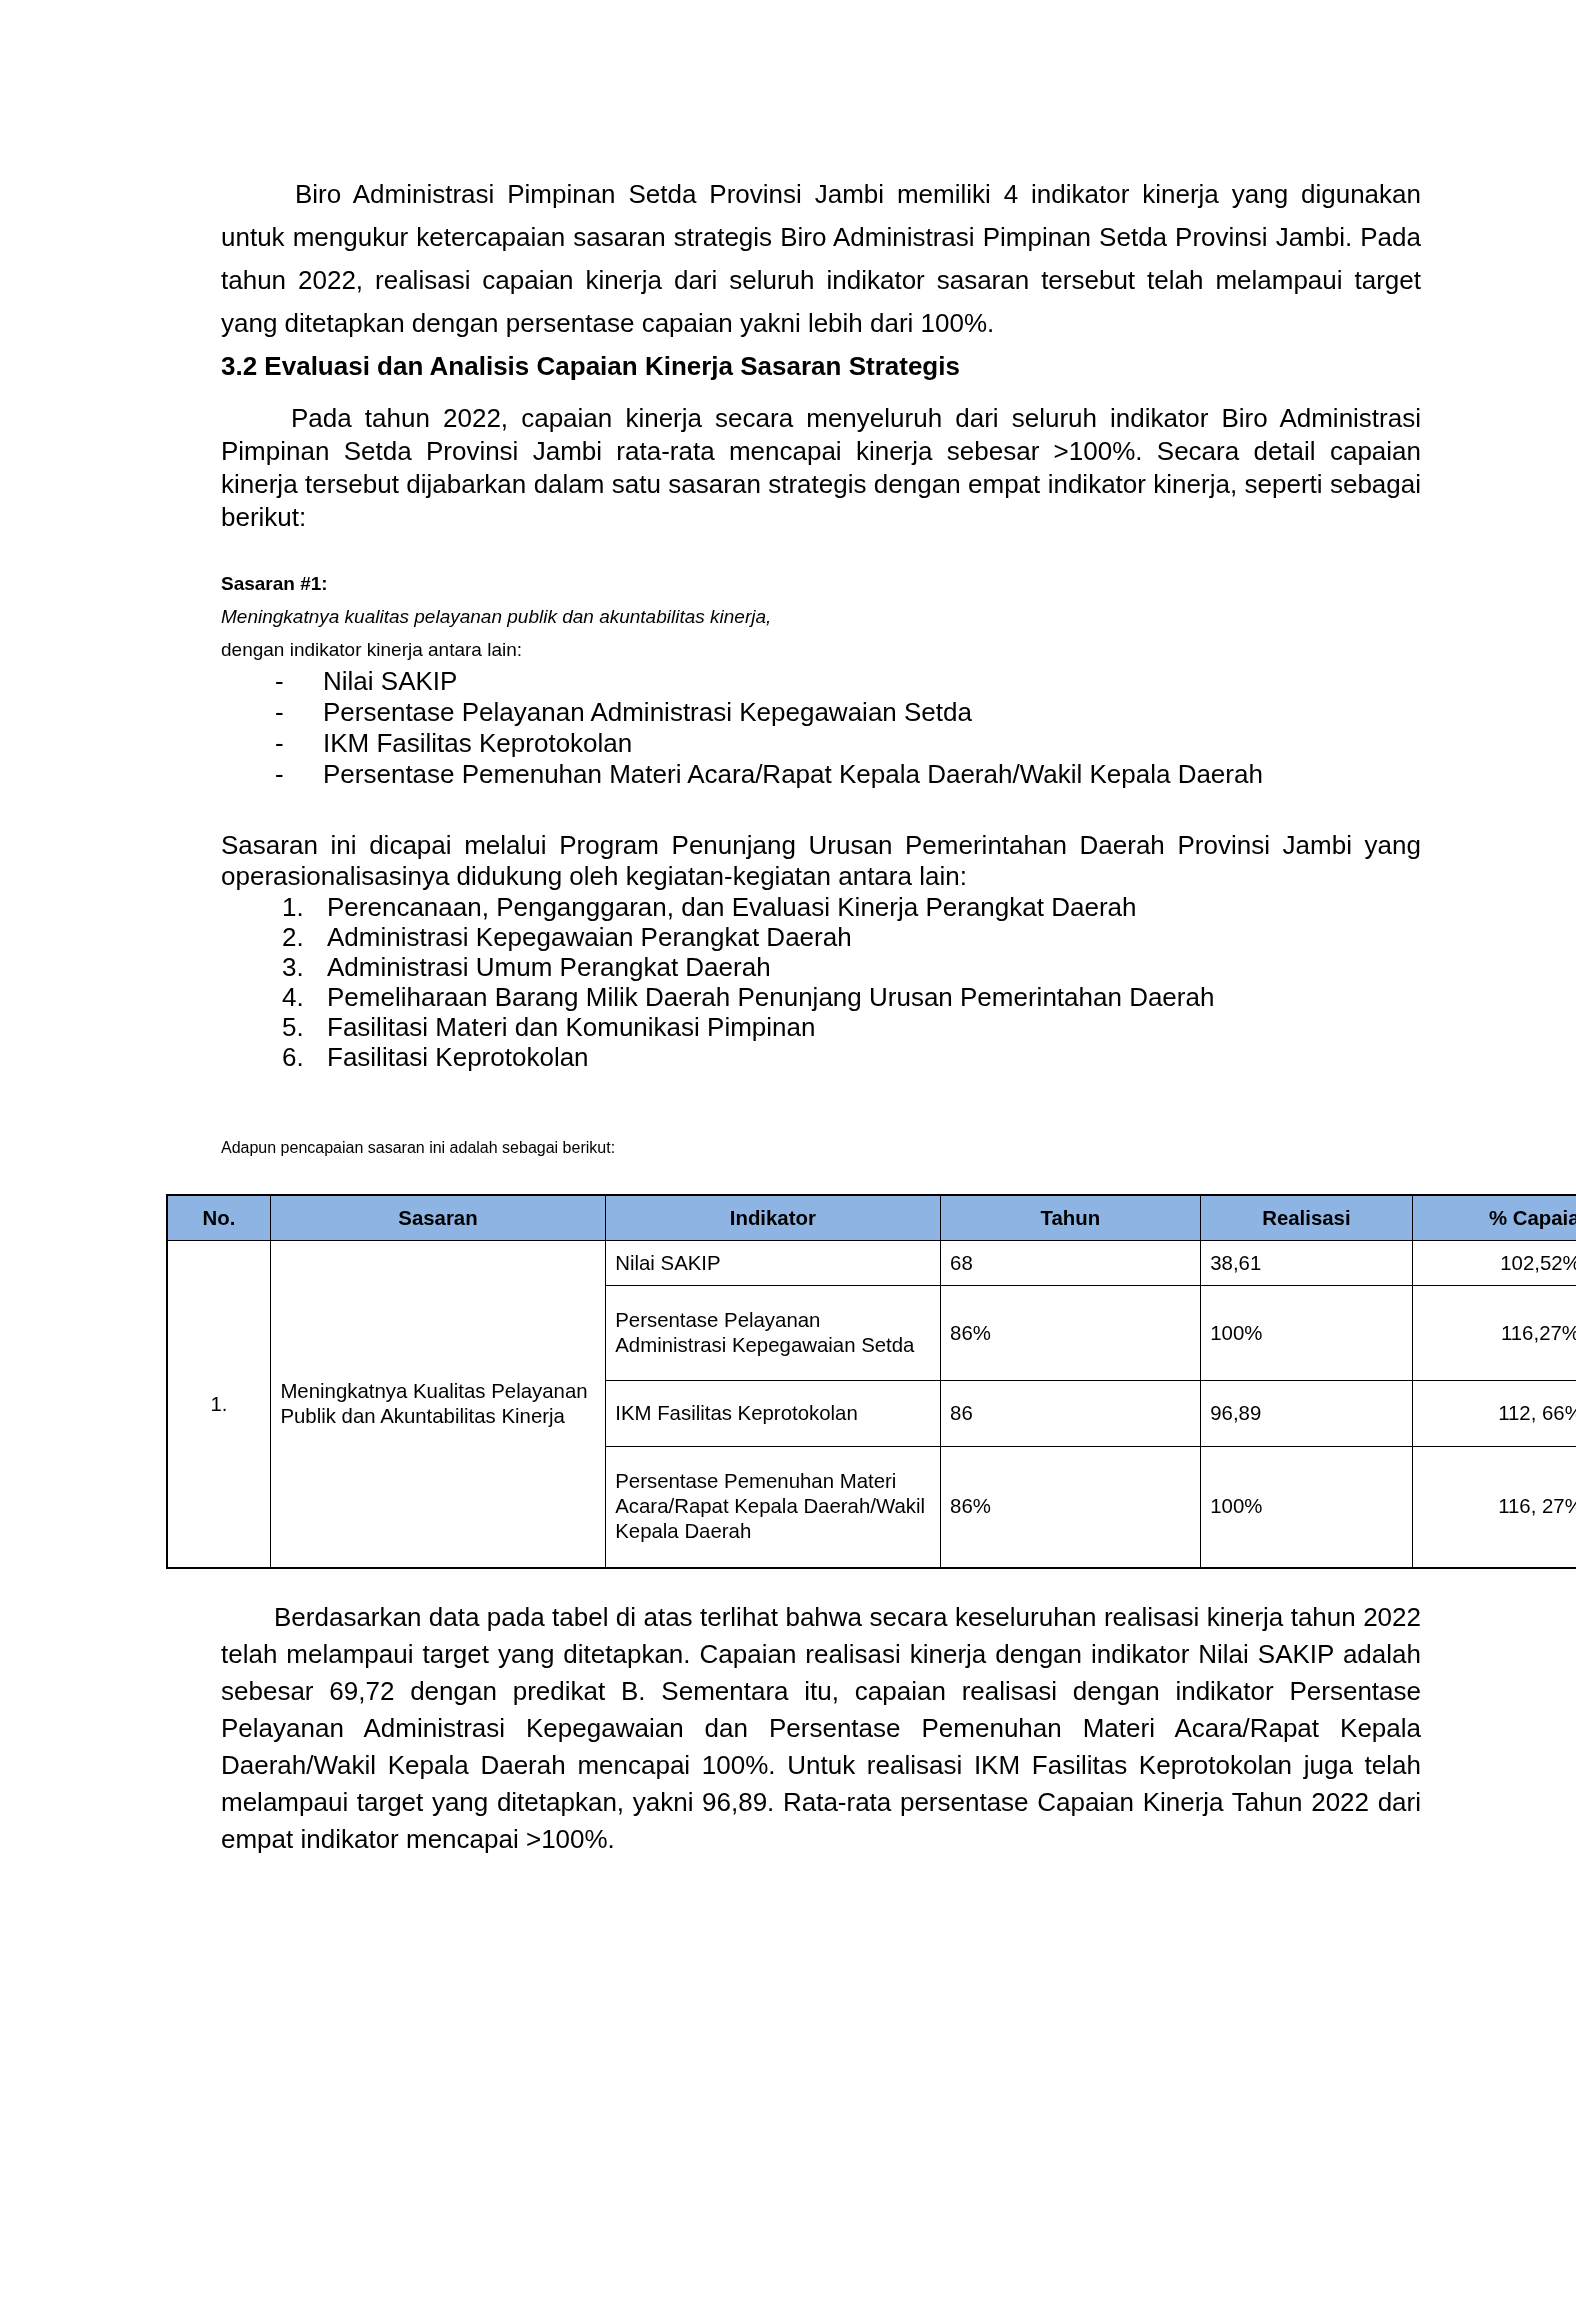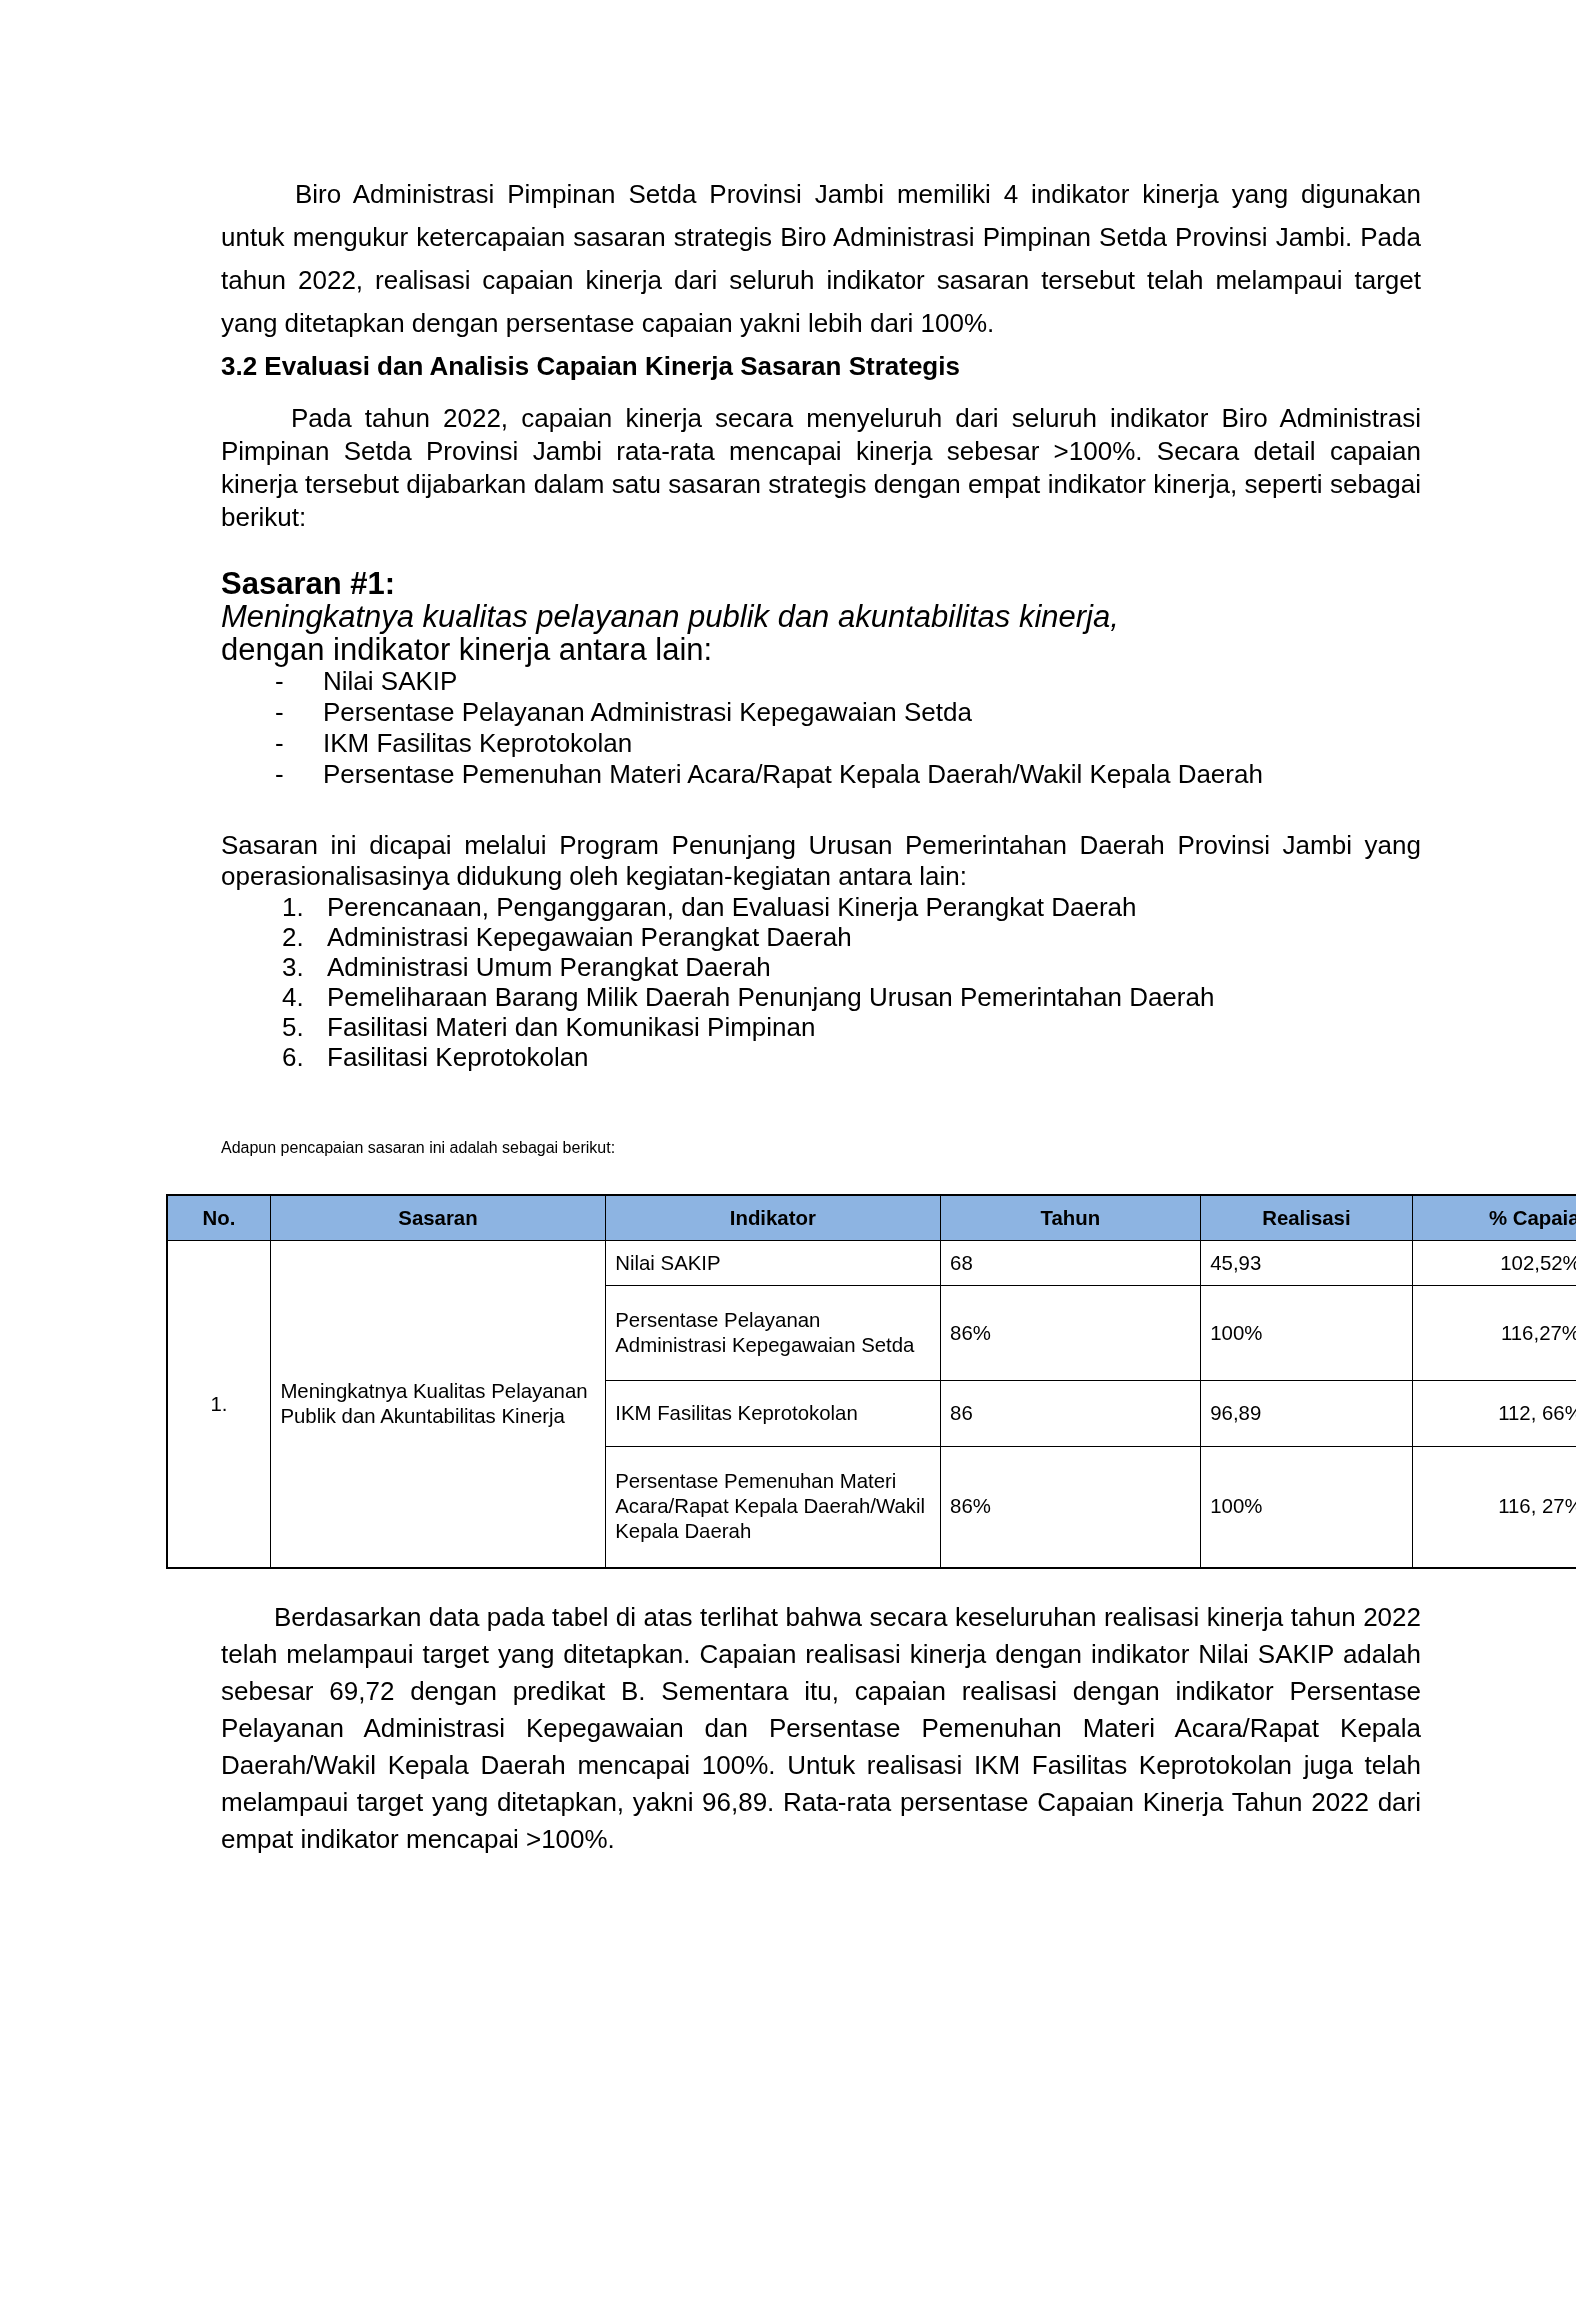--- a/index.html
+++ b/index.html
@@ -10,21 +10,21 @@
     position:relative;overflow:hidden;
   }
   .page{position:absolute;inset:0;}
   .content{position:absolute;left:221px;width:1200px;top:0;}
 
   .para{font-size:26px;text-align:justify;margin:0;}
   .p1{line-height:43px;text-indent:74px;margin-top:173px;}
   .heading{font-size:26px;font-weight:bold;line-height:33px;margin-top:4.6px;text-align:left;}
   .p2{line-height:33px;text-indent:70px;margin-top:19.5px;}
 
-  .sasaran-block{margin-top:33px;font-size:31px;line-height:33px;}
+  .sasaran-block{margin-top:33px;font-size:19px;line-height:33px;}
   .sasaran-label{font-weight:bold;}
   .sasaran-italic{font-style:italic;}
 
   .bullet-list{margin-top:0;font-size:26px;line-height:31px;}
   .bullet-row{display:flex;}
   .b-marker{width:48px;padding-left:54px;flex:none;}
 
   .program-para{font-size:26px;line-height:31px;text-align:justify;margin-top:40px;}
 
   .num-list{font-size:26px;line-height:30px;}
@@ -147,21 +147,21 @@
           <th style="background-color: rgb(141, 180, 226);">Realisasi</th>
           <th style="background-color: rgb(141, 180, 226);">% Capaian</th>
         </tr>
       </thead>
       <tbody>
         <tr class="r1">
           <td class="c-no" rowspan="4">1.</td>
           <td class="c-left" rowspan="4">Meningkatnya Kualitas Pelayanan Publik dan Akuntabilitas Kinerja</td>
           <td class="c-left">Nilai SAKIP</td>
           <td class="c-val">68</td>
-          <td class="c-val">45,93</td>
+          <td class="c-val">38,61</td>
           <td class="c-cap">102,52%</td>
         </tr>
         <tr class="r2">
           <td class="c-left">Persentase Pelayanan Administrasi Kepegawaian Setda</td>
           <td class="c-val">86%</td>
           <td class="c-val">100%</td>
           <td class="c-cap">116,27%</td>
         </tr>
         <tr class="r3">
           <td class="c-left">IKM Fasilitas Keprotokolan</td>

